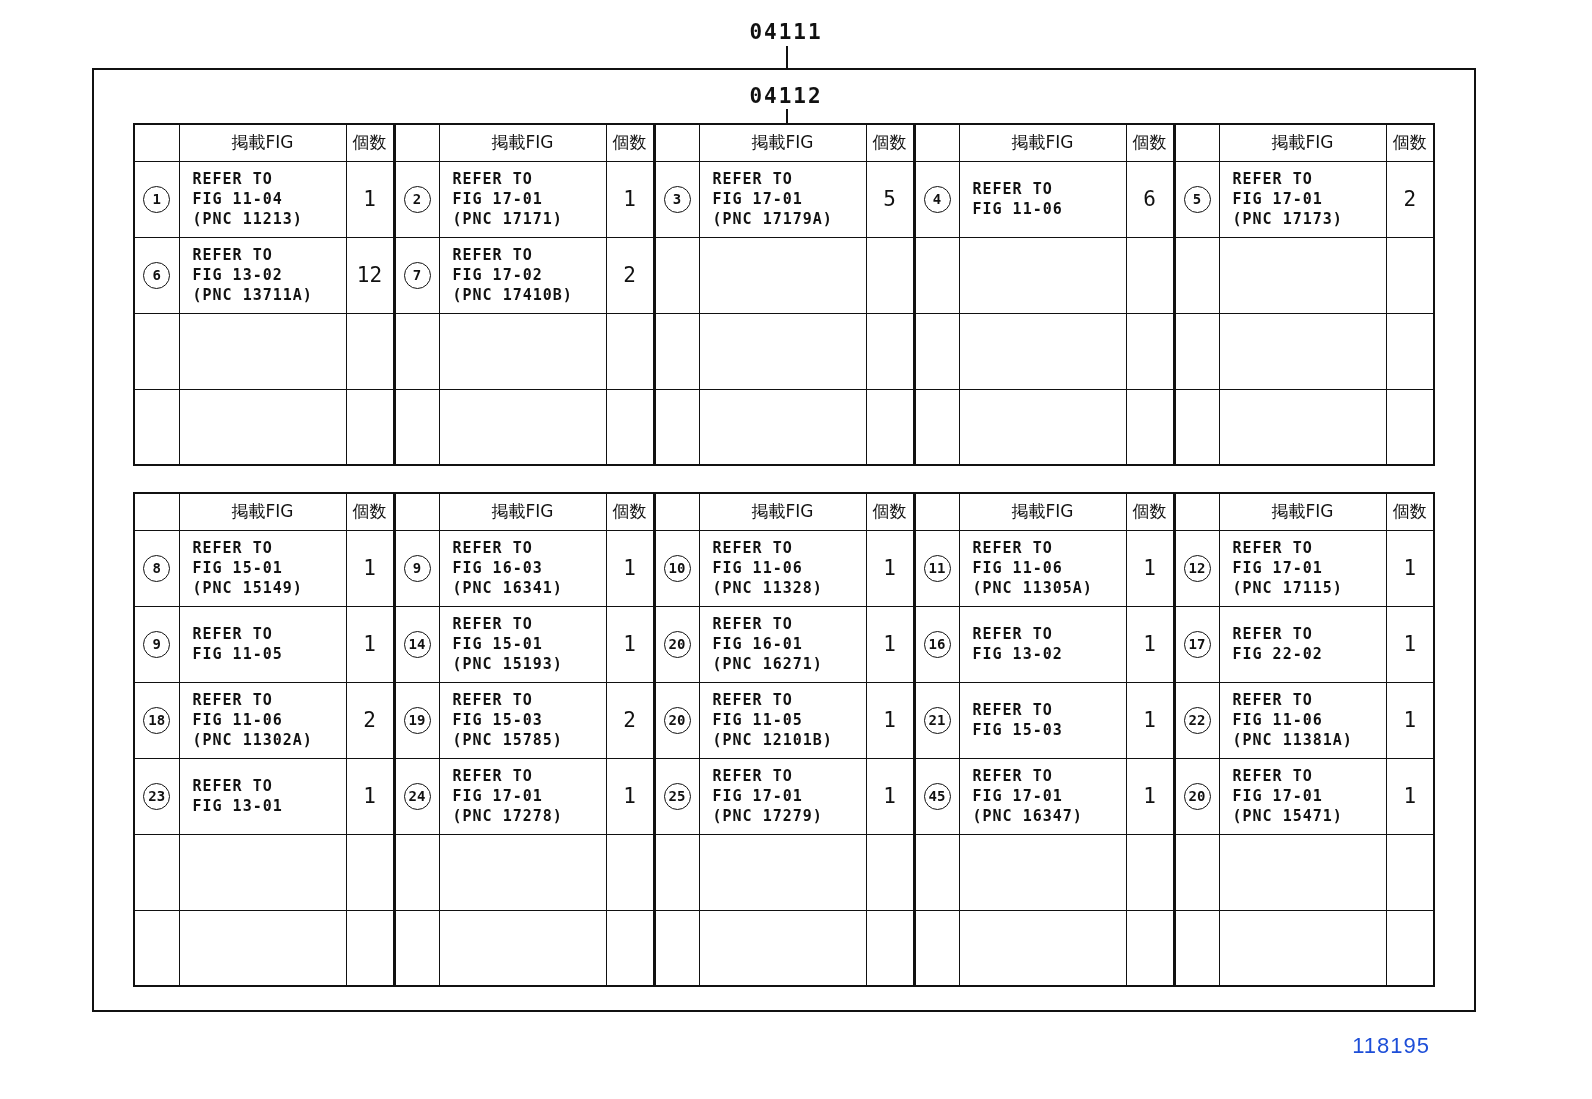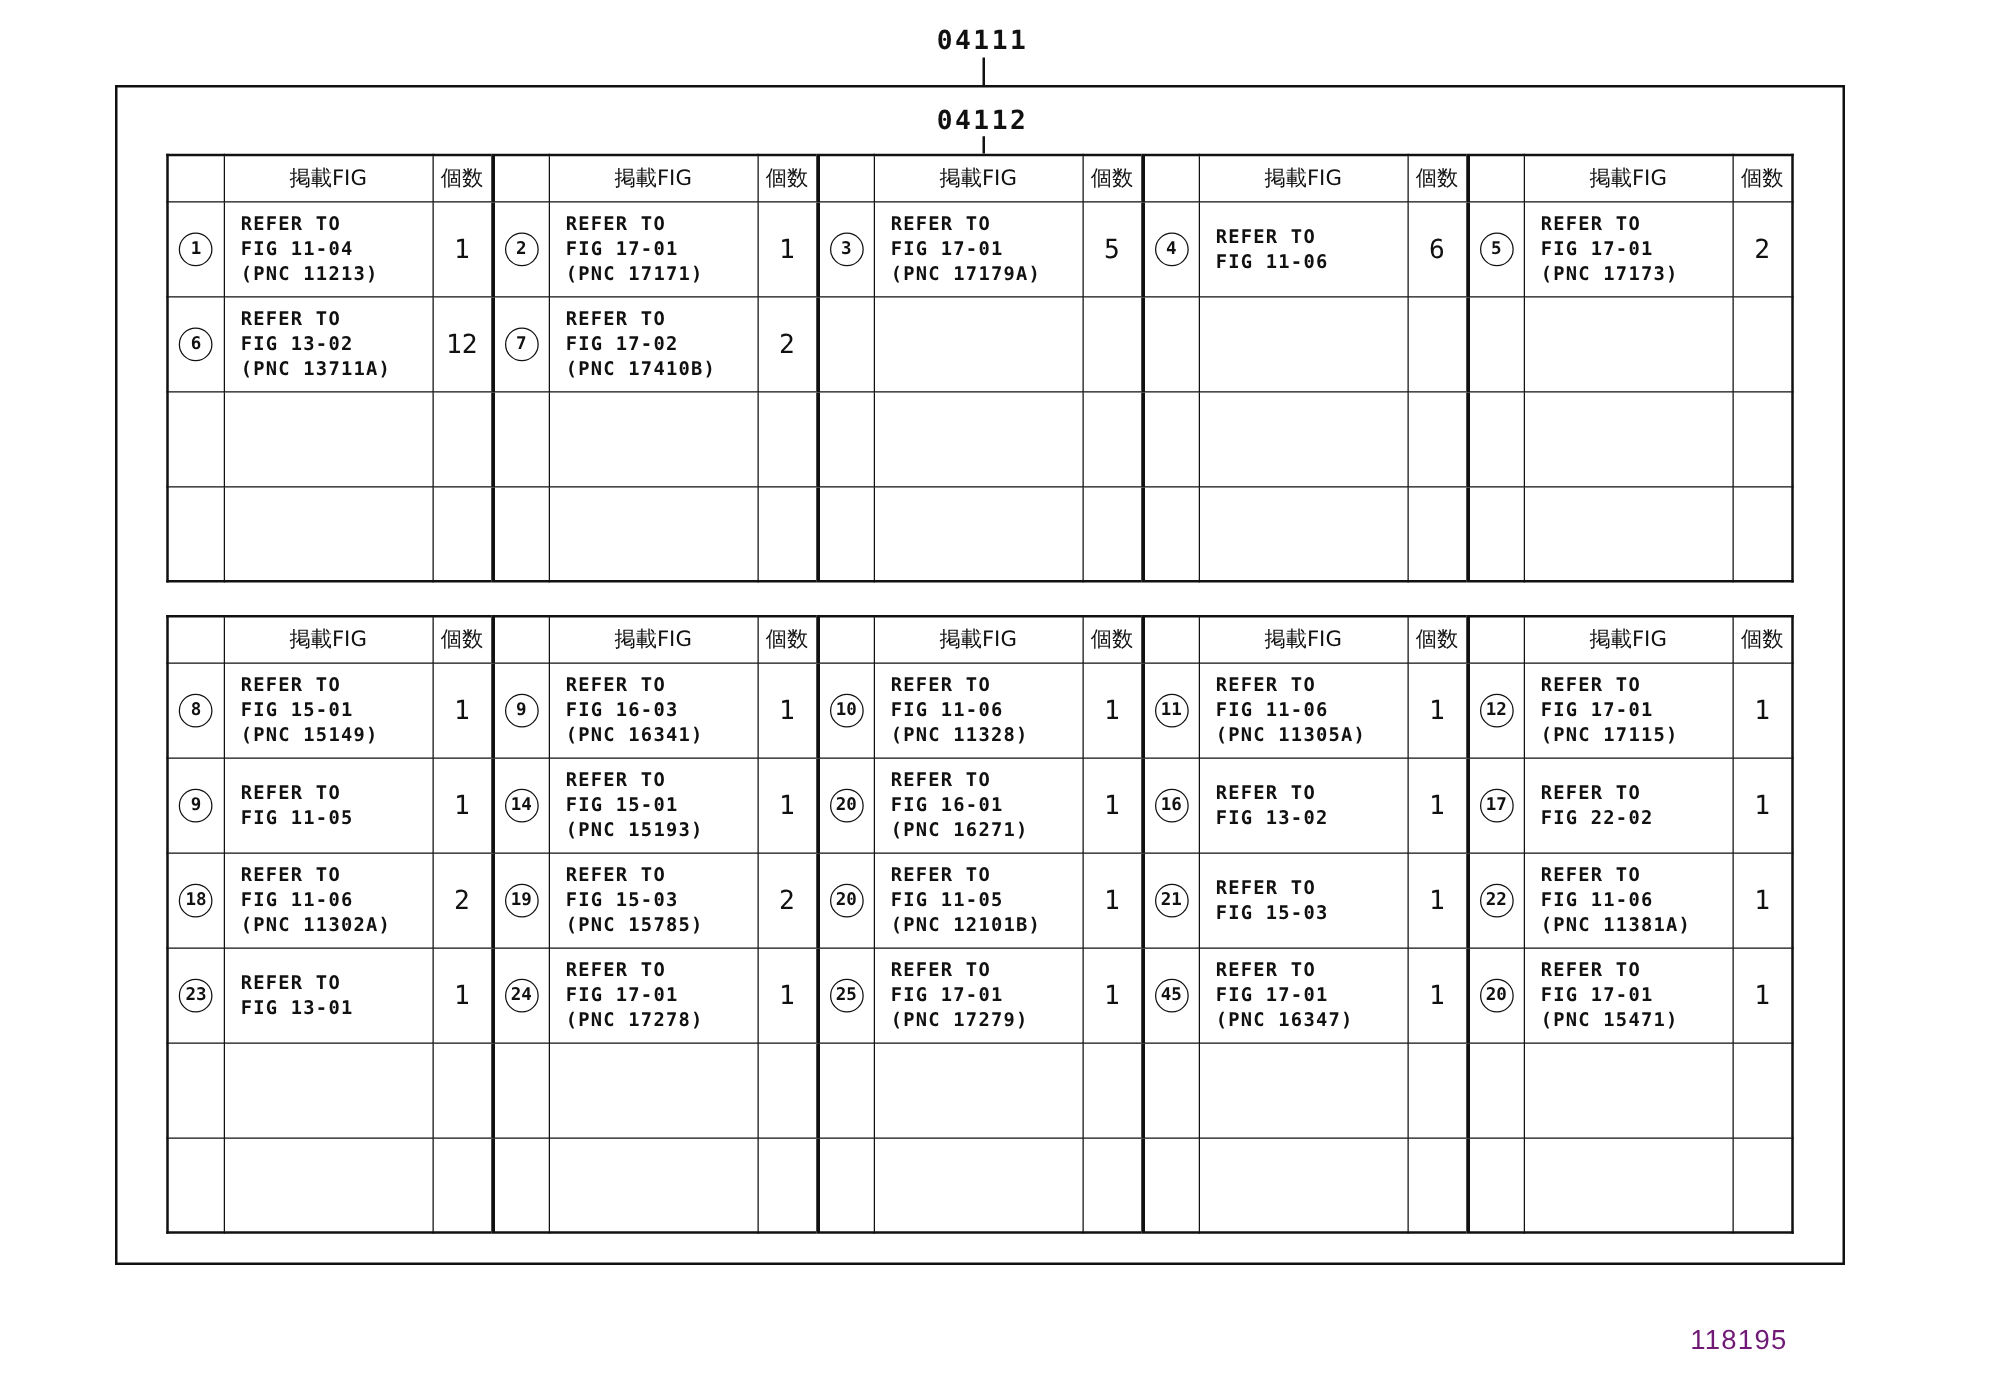--- a/index.html
+++ b/index.html
@@ -63,22 +63,21 @@
     font-family:"DejaVu Sans Mono","Liberation Mono",monospace;
   }
   td.qty-cell{
     text-align:center;font-size:21px;
     font-family:"DejaVu Sans Mono","Liberation Mono",monospace;
   }
   .doc-number{
     position:absolute;right:58px;top:1033px;
     font-size:22px;letter-spacing:1px;
     font-family:"Liberation Sans","DejaVu Sans",sans-serif;
-    color:#701a75;
-    margin-top:26px;
+    color:#1d4ed8;
   }
 </style>
 </head>
 <body>
 
 <div id="canvas">
 
   <div class="code-label" style="left:786px;top:20px;">04111</div>
   <div class="connector" style="left:786px;top:46px;height:22px;"></div>
 

